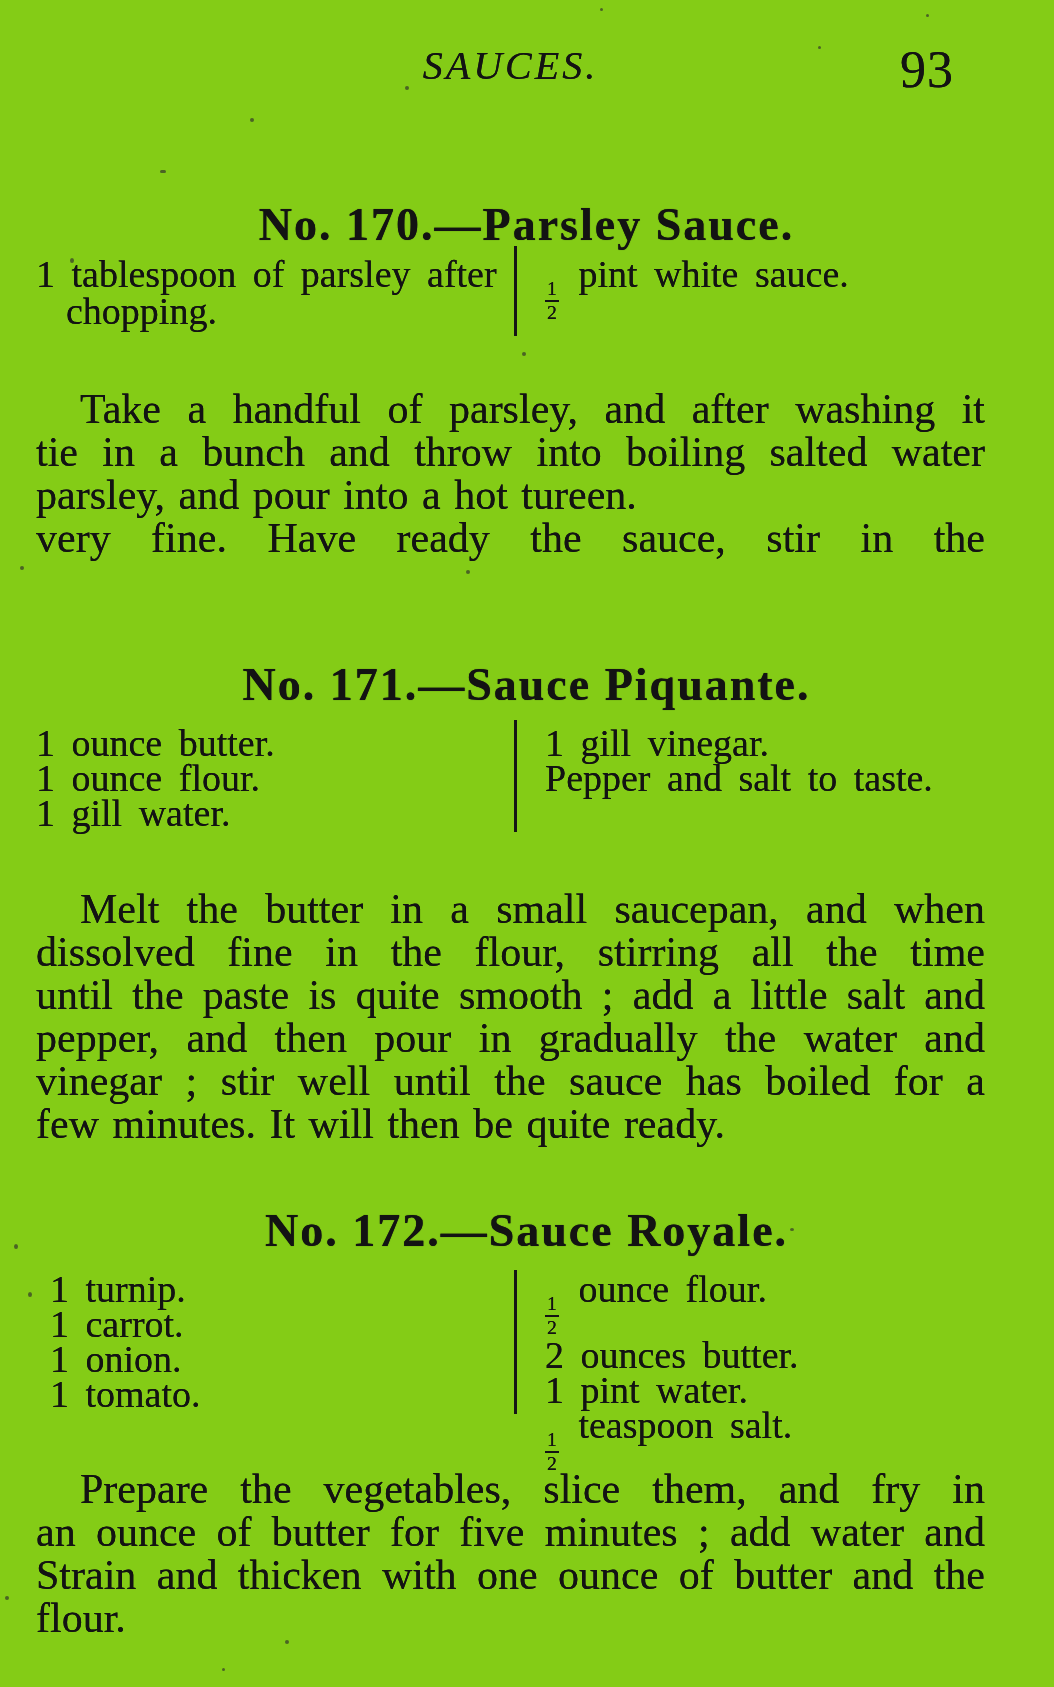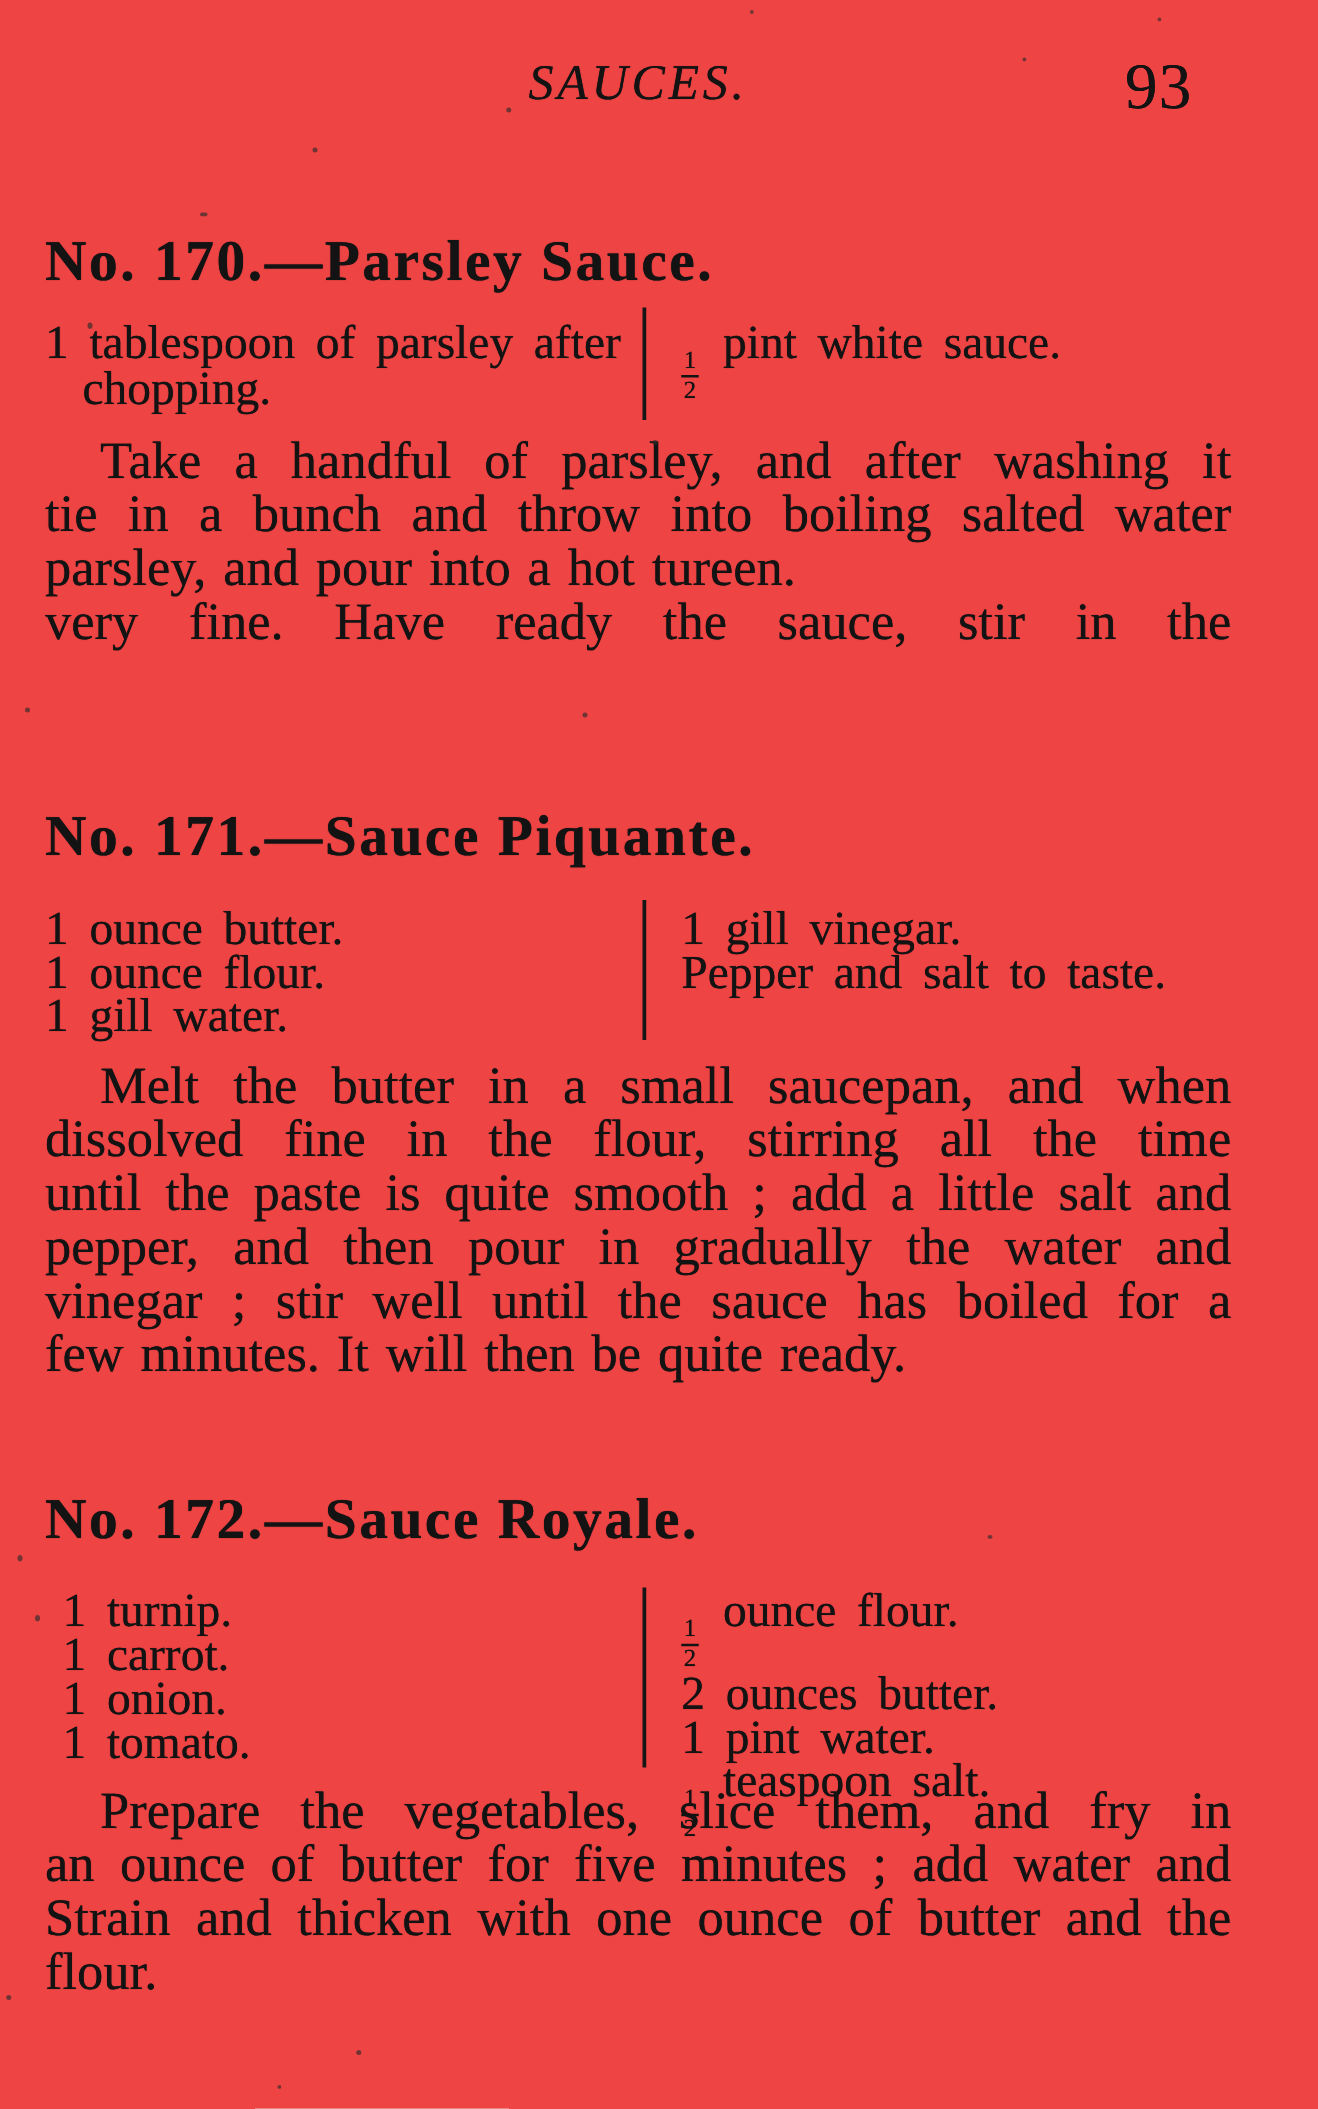--- a/index.html
+++ b/index.html
@@ -1,38 +1,38 @@
 <!DOCTYPE html>
 <html><head>
 <meta charset="utf-8">
 <style>
   html,body{margin:0;padding:0;background:#e8e8e4;}
   .page{
     position:relative;
     width:1054px;height:1687px;
     margin:0 auto;
-    background:#ef4444;
+    background:#84cc16;
     font-family:"Liberation Serif","DejaVu Serif",serif;
     color:#131313;
     overflow:hidden;
   }
   
   .running-head{position:absolute;top:46px;left:36px;width:949px;text-align:center;}
   .head-title{
     font-style:italic;font-size:40px;letter-spacing:3px;line-height:40px;
     text-shadow:0 0 .6px currentColor;
   }
   .page-num{
     position:absolute;left:900px;top:50px;font-size:52px;line-height:40px;
     letter-spacing:1px;text-shadow:0 0 .5px currentColor;
   }
   
   .rtitle{
-    position:absolute;left:36px;width:949px;margin:0;
-    font-size:46px;line-height:50px;font-weight:bold;
+    position:absolute;left:36px;width:949px;margin:16px;
+    text-align:center;font-size:46px;line-height:50px;font-weight:bold;
     letter-spacing:2px;text-shadow:0 0 .7px currentColor;
   }
   .t170{top:184px;}
   .t171{top:644px;}
   .t172{top:1190px;}
   
   .ingredients{position:absolute;left:36px;width:949px;}
   .i170{top:256px;}
   .i171{top:726px;}
   .i172{top:1272px;}
@@ -43,21 +43,21 @@
     font-size:38px;line-height:35px;word-spacing:7px;
     text-shadow:0 0 .6px currentColor;white-space:nowrap;
   }
   .i170 .ing-line{line-height:37px;}
   .ing-line.cont{padding-left:30px;}
   .divider{position:absolute;left:478px;width:3px;background:#161616;}
   .i170 .divider{top:-10px;height:90px;}
   .i171 .divider{top:-6px;height:112px;}
   .i172 .divider{top:-2px;height:144px;}
   
-  .para{position:absolute;left:36px;width:949px;}
+  .para{position:absolute;left:36px;width:949px;margin-top:40px;}
   .p170{top:348px;}
   .p171{top:848px;}
   .p172{top:1428px;}
   .pline{
     font-size:42px;line-height:43px;word-spacing:3px;
     text-align:justify;text-align-last:justify;
     text-shadow:0 0 .6px currentColor;
   }
   .pline.first{text-indent:44px;}
   .pline.last{text-align-last:left;}

